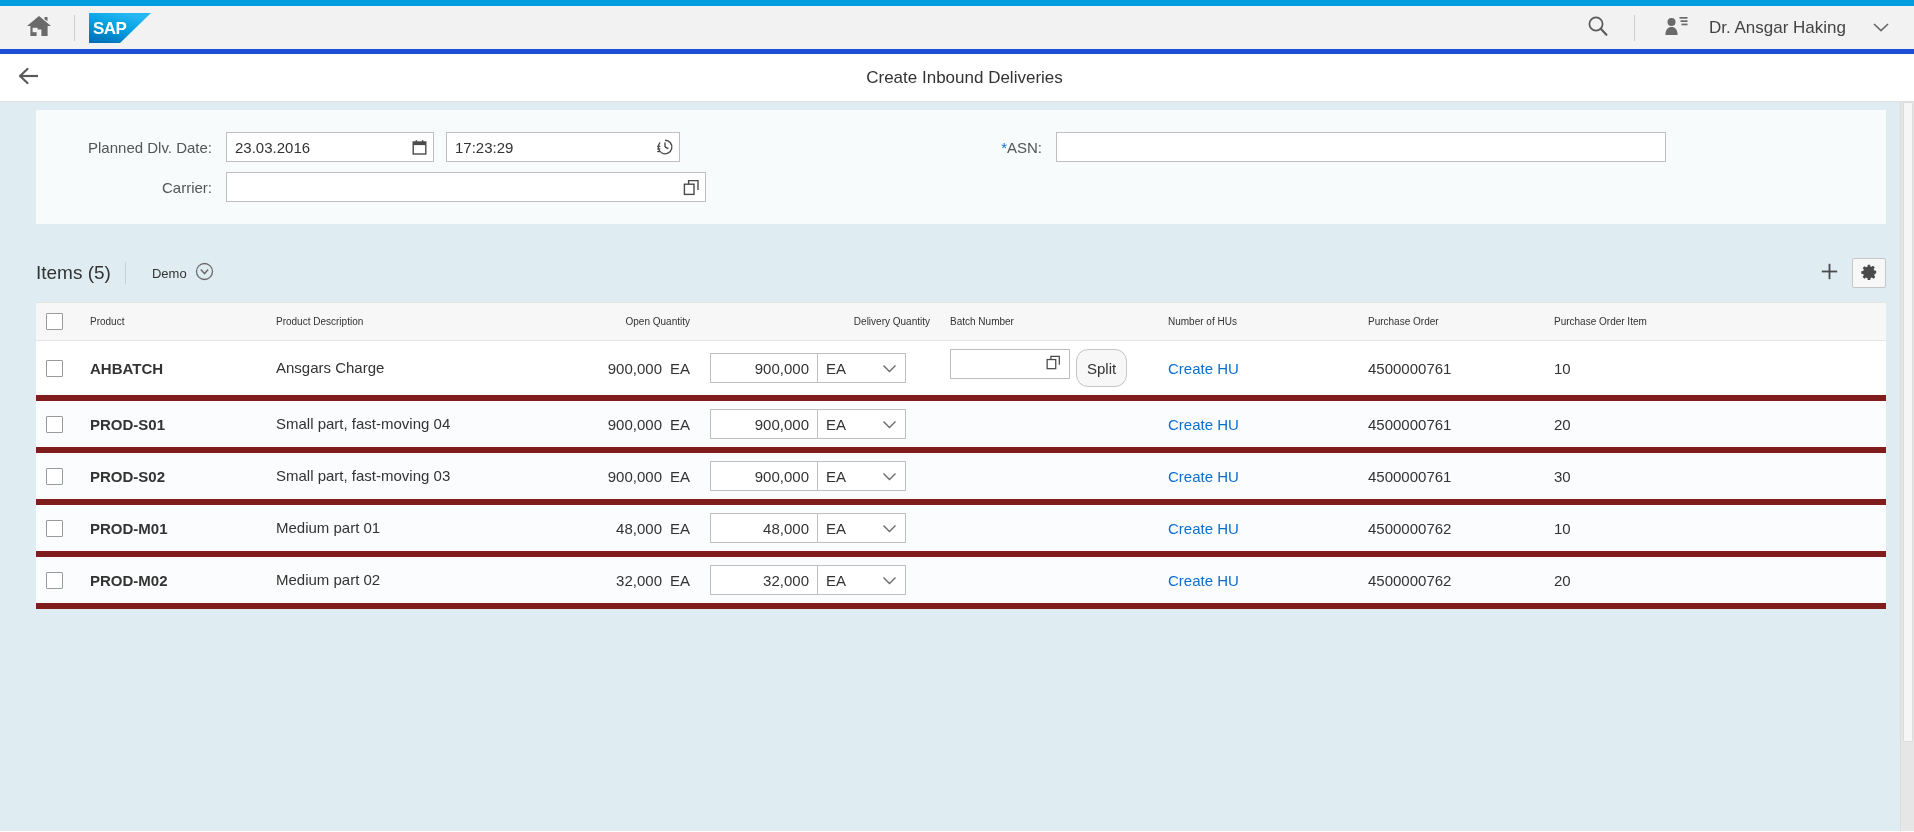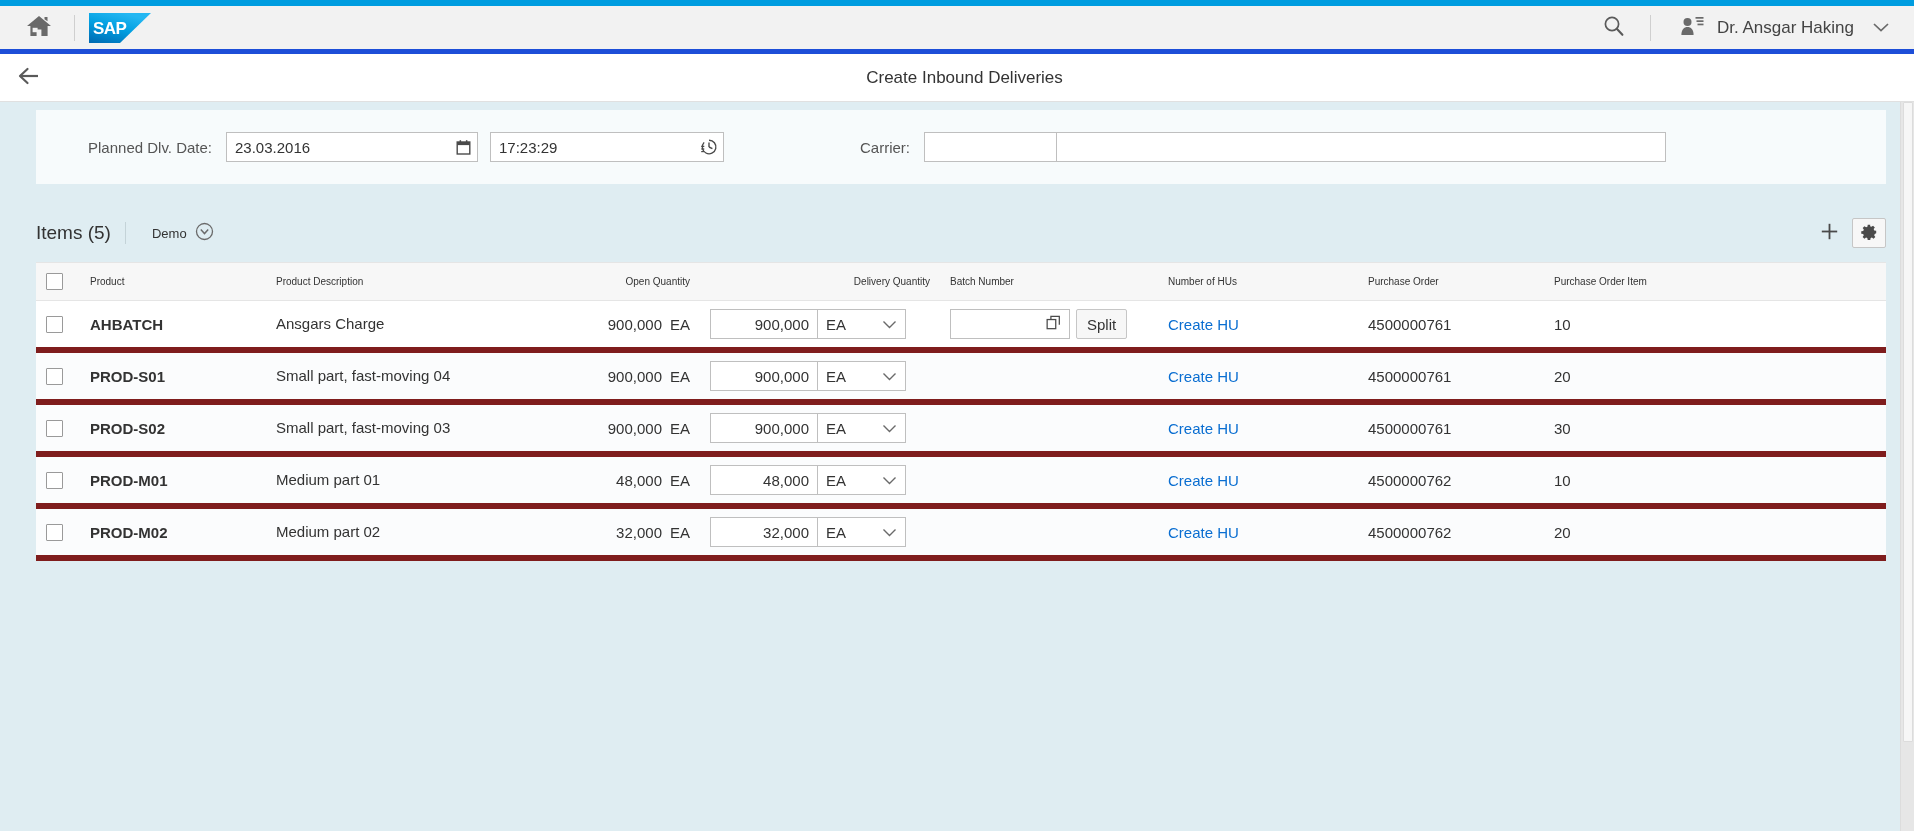--- a/index.html
+++ b/index.html
@@ -38,21 +38,21 @@
   }
   .sap-logo svg { display: block; }
   .shell-right {
     margin-left: auto; display: flex; align-items: center; gap: 0;
   }
   .search-btn {
     width: 44px; height: 40px; display: flex; align-items: center;
     justify-content: center; cursor: pointer;
   }
   .user-area {
-    display: flex; align-items: center; gap: 12px;
+    display: flex; align-items: center; gap: 20px;
     padding: 6px 6px 6px 14px; cursor: pointer;
   }
   .user-name { font-size: 17px; color: #444; white-space: nowrap; }
   .chev-down-shell { margin-left: 6px; }
 
   
   .title-bar {
     height: 48px; background: #ffffff;
     border-bottom: 1px solid #e0e0e0;
     display: flex; align-items: center;
@@ -101,21 +101,21 @@
   .kpi-number { font-size: 27px; color: #333; line-height: 1; }
   .kpi-label { font-size: 12px; color: #666; margin-top: 6px; }
 
   
   .form-panel {
     background: #f7fbfc;
     margin: 8px 14px 0 36px;
     padding: 22px 0 22px 0;
     display: flex;
   }
-  .form-col { display: flex; flex-direction: row; gap: 10px; }
+  .form-col { display: flex; flex-direction: column; gap: 10px; }
   .form-col-a { width: 770px; }
   .form-col-b { flex: 1; padding-left: 60px; }
   .form-row { display: flex; align-items: center; }
   .form-label {
     font-size: 15px; color: #555; text-align: right;
     width: 190px; padding-right: 14px; white-space: nowrap;
   }
   .form-label-asn { width: 190px; text-align: right; padding-right: 14px; font-size: 15px; color: #555;}
   .req-star { color: #0a6ed1; font-size: 15px; vertical-align: top; }
 
@@ -130,21 +130,21 @@
     font-family: "Liberation Sans", sans-serif;
     font-size: 15px; color: #333;
     height: 100%; flex: 1; padding: 0 8px;
     min-width: 0;
   }
   .fld .fld-icon {
     width: 28px; height: 100%;
     display: flex; align-items: center; justify-content: center;
     cursor: pointer; flex: none;
   }
-  .fld-date { width: 252px; }
+  .fld-date { width: 208px; }
   .fld-time { width: 234px; margin-left: 12px; }
   .fld-carrier { width: 480px; }
   .fld-asn { width: 610px; }
 
   
   .table-toolbar {
     margin: 28px 14px 0 36px;
     height: 42px;
     display: flex; align-items: center;
   }
@@ -230,22 +230,22 @@
     width: 120px; height: 30px; border: 1px solid #bfbfbf; background: #fff;
     display: flex; align-items: center;
   }
   .batch-input input {
     border: 0; outline: none; background: transparent; flex: 1; min-width: 0;
     height: 100%; padding: 0 6px; font-family: "Liberation Sans", sans-serif;
     font-size: 15px; color: #333;
   }
   .batch-input .fld-icon { width: 24px; }
   .split-btn {
-    height: 30px; margin-left: 6px; padding: 0 10px;
-    background: #f7f7f7; border: 1px solid #c6c6c6; border-radius: 2px;
+    height: 38px; margin-left: 6px; padding: 0 10px;
+    background: #f7f7f7; border: 1px solid #c6c6c6; border-radius: 12px;
     font-family: "Liberation Sans", sans-serif; font-size: 15px; color: #333;
     cursor: pointer; display: flex; align-items: center;
   }
   .link { color: #0a6ed1; cursor: pointer; text-decoration: none; }
   .desc-cell { line-height: 1.3; }
 </style>
 </head>
 <body>
 
 <div class="accent-bar"></div>

